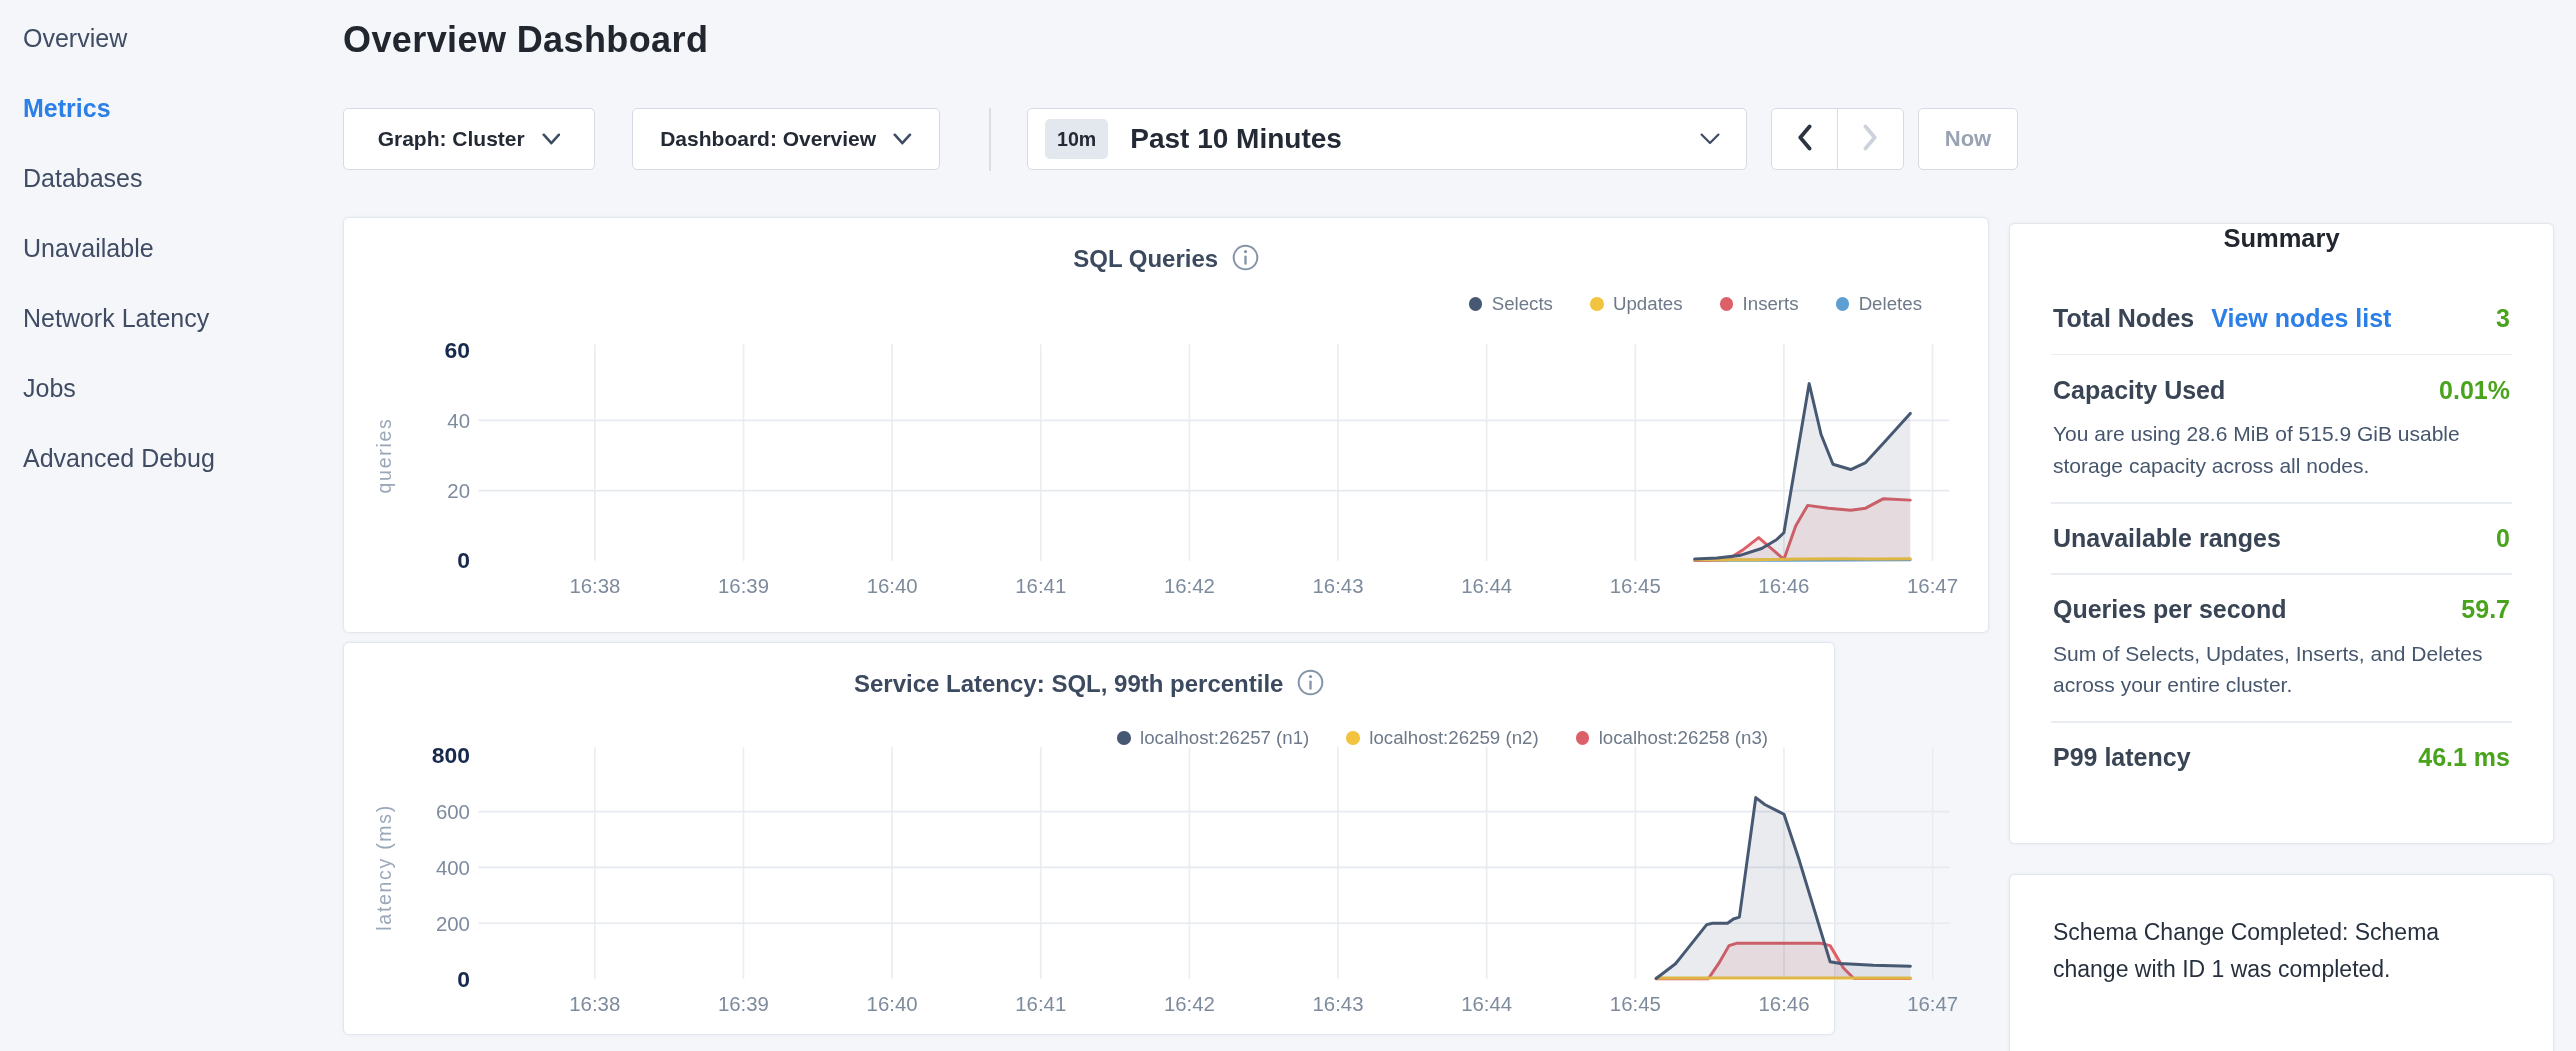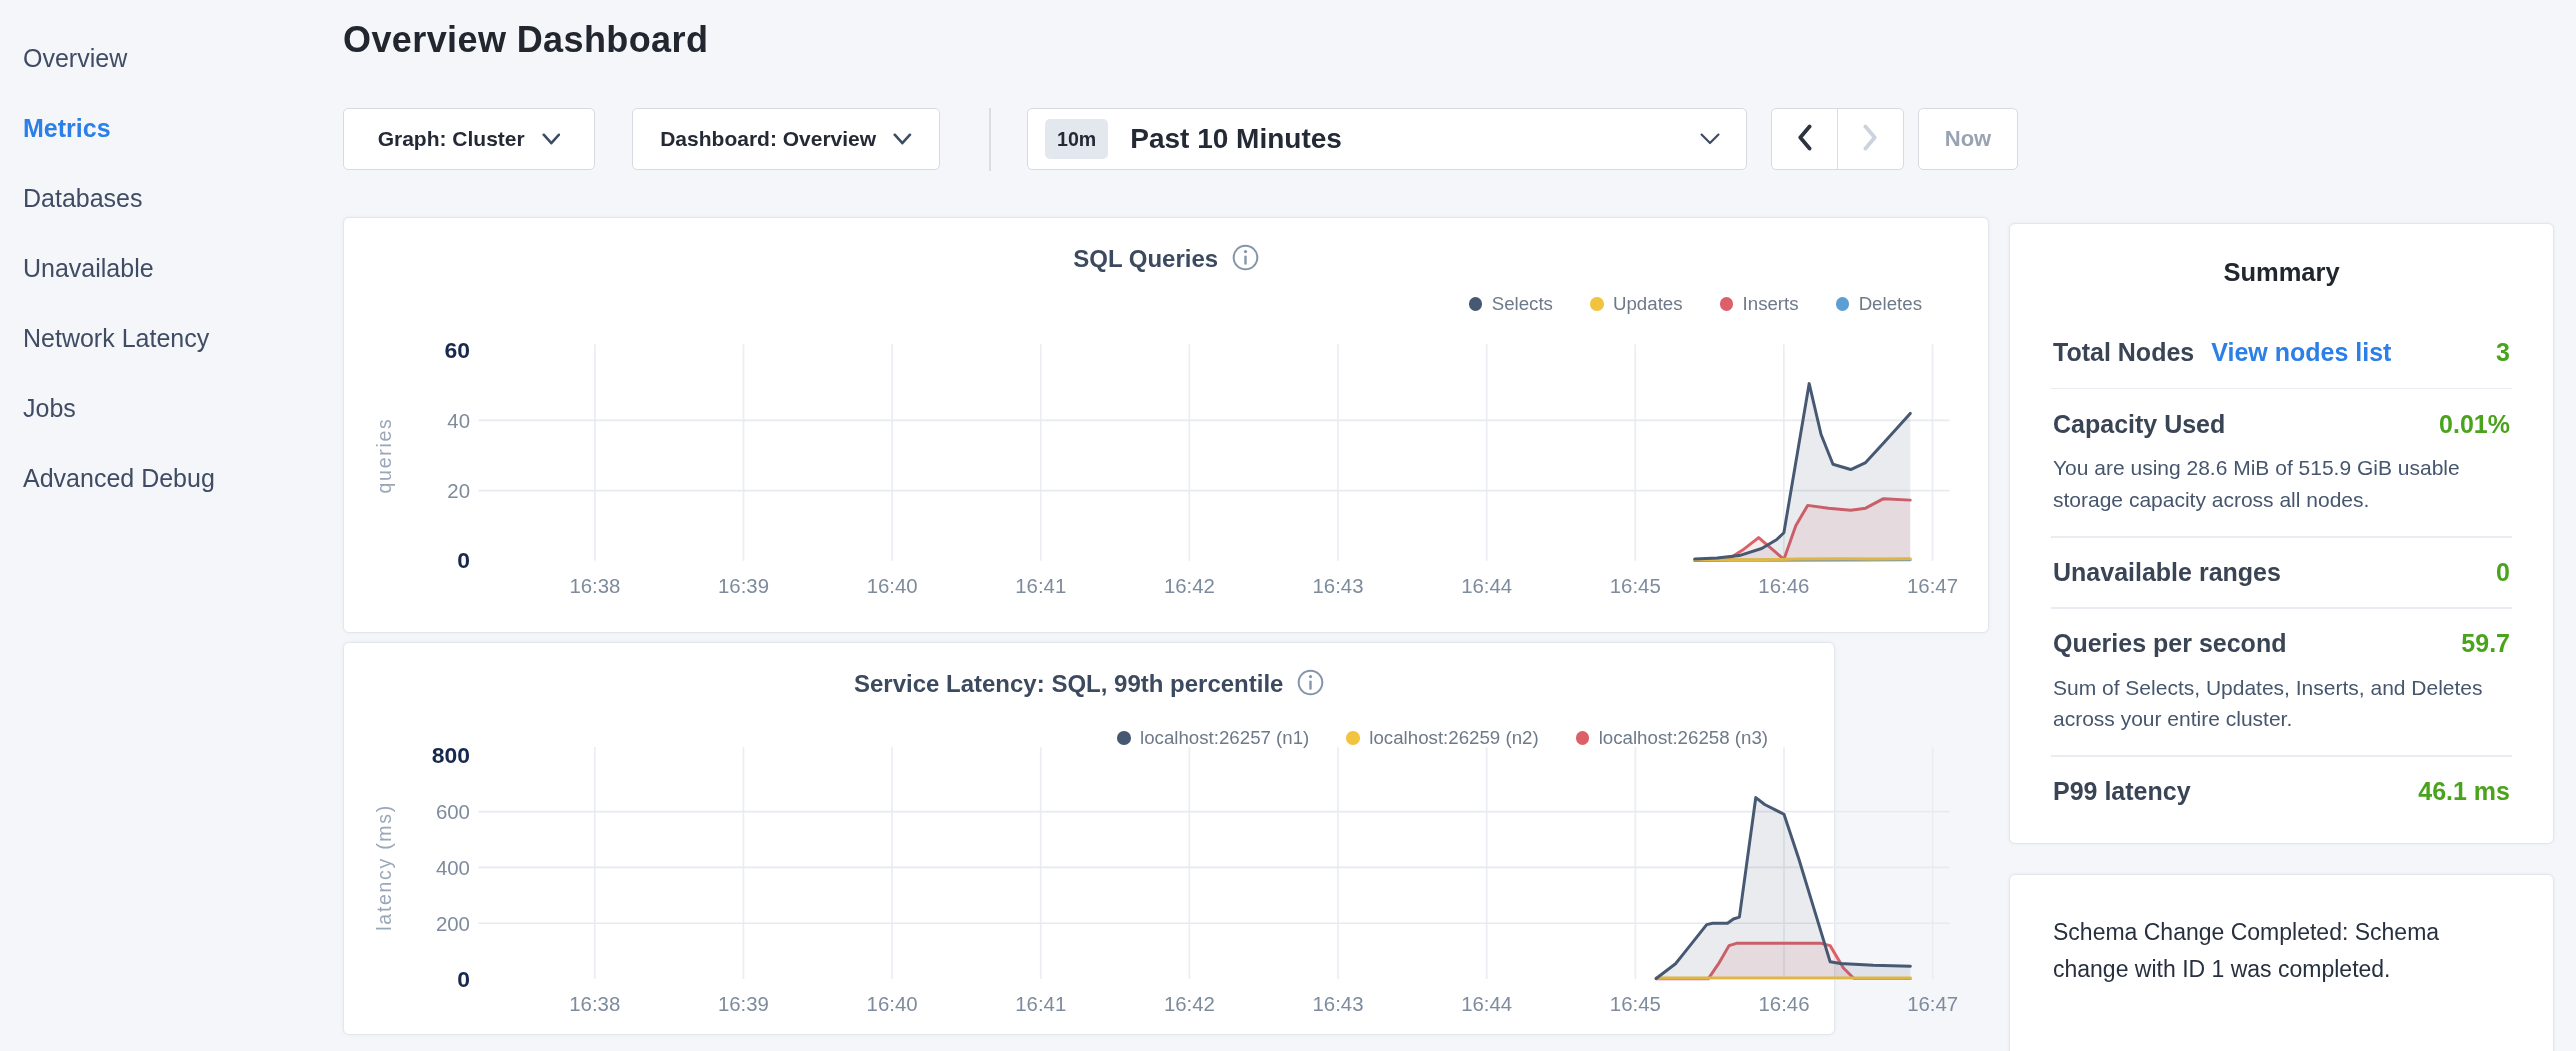--- a/index.html
+++ b/index.html
@@ -5,21 +5,21 @@
 <style>
   * { margin:0; padding:0; box-sizing:border-box; }
   html,body { width:2576px; height:1051px; overflow:hidden; }
   body {
     background:#f4f6fa;
     font-family:"Liberation Sans", sans-serif;
     color:#242a35;
     position:relative;
   }
   
-  .sidebar { position:absolute; left:0; top:9px; width:340px; padding-top:14px; }
+  .sidebar { position:absolute; left:0; top:0; width:340px; padding-top:3px; }
   .side-item {
     height:70px; display:flex; align-items:center; padding-left:23px;
     font-size:25px; color:#3f4c63; font-weight:500; cursor:pointer; white-space:nowrap;
   }
   .side-item.active { color:#2b7fe6; font-weight:700; }
   
   .page-title {
     position:absolute; left:343px; top:18.7px;
     font-size:36px; font-weight:600; color:#21262f; letter-spacing:0.4px;
   }
@@ -61,21 +61,21 @@
   .legend { position:absolute; right:66px; display:flex; gap:37px; align-items:center; }
   .chart-panel-1 .legend { top:75px; }
   .chart-panel-2 .legend { top:84px; }
   .leg-item { display:flex; align-items:center; gap:9.4px; font-size:18.7px; color:#6e7989; }
   .leg-dot { width:13.6px; height:13.6px; border-radius:50%; flex:none; }
   .chart-svg { position:absolute; left:17px; top:94px; }
   
   .summary-panel { left:2009px; top:223px; width:545px; height:621px; }
   .events-panel  { left:2009px; top:874px; width:545px; height:289px; }
   .panel-heading { text-align:center; font-size:25.5px; font-weight:700; color:#21262f; }
-  .summary-panel .panel-heading { padding-top:34px; }
+  .summary-panel .panel-heading { }
   .events-panel .panel-heading { padding-top:37px; }
   .summary-rows { margin-top:31px; }
   .sum-row { padding:20.4px 43px; }
   .sum-line { display:flex; align-items:baseline; }
   .sum-label { font-size:25px; font-weight:700; color:#394455; white-space:nowrap; }
   .sum-link { margin-left:17px; font-size:25px; font-weight:600; color:#2b7fe6; cursor:pointer; white-space:nowrap; }
   .sum-value { margin-left:auto; font-size:25px; font-weight:700; color:#4aa31c; white-space:nowrap; }
   .sum-subtext { margin-top:13.6px; font-size:21px; line-height:1.5; color:#46566d; padding-right:17px; }
   .sum-divider { height:1.7px; background:#e9ecf0; margin:0 41px; }
   .event-item { padding:39px 43px 0 43px; }

